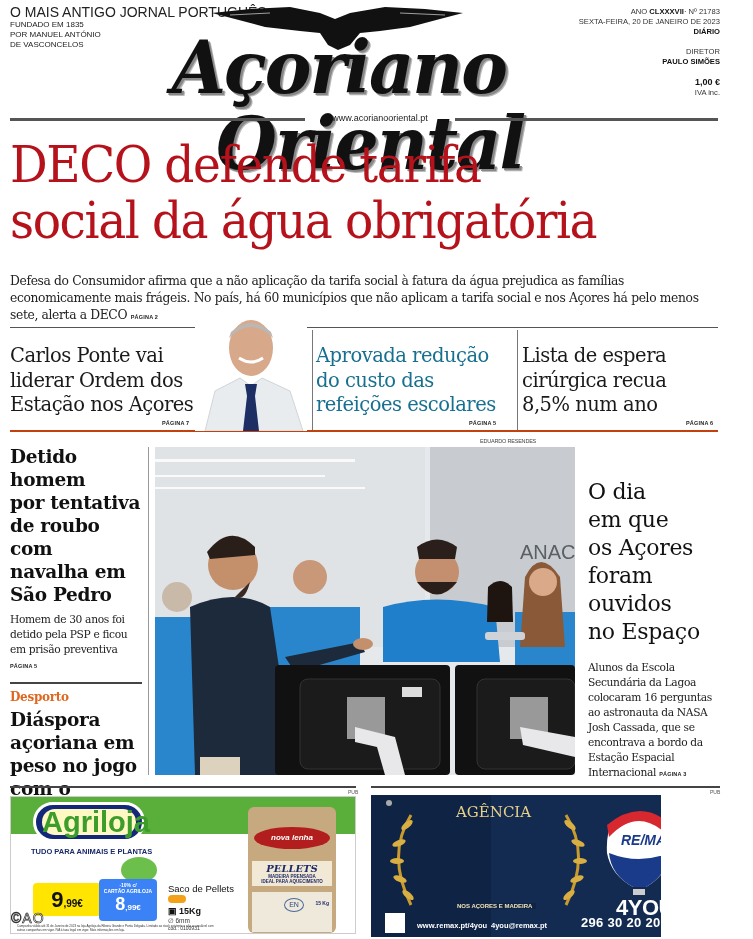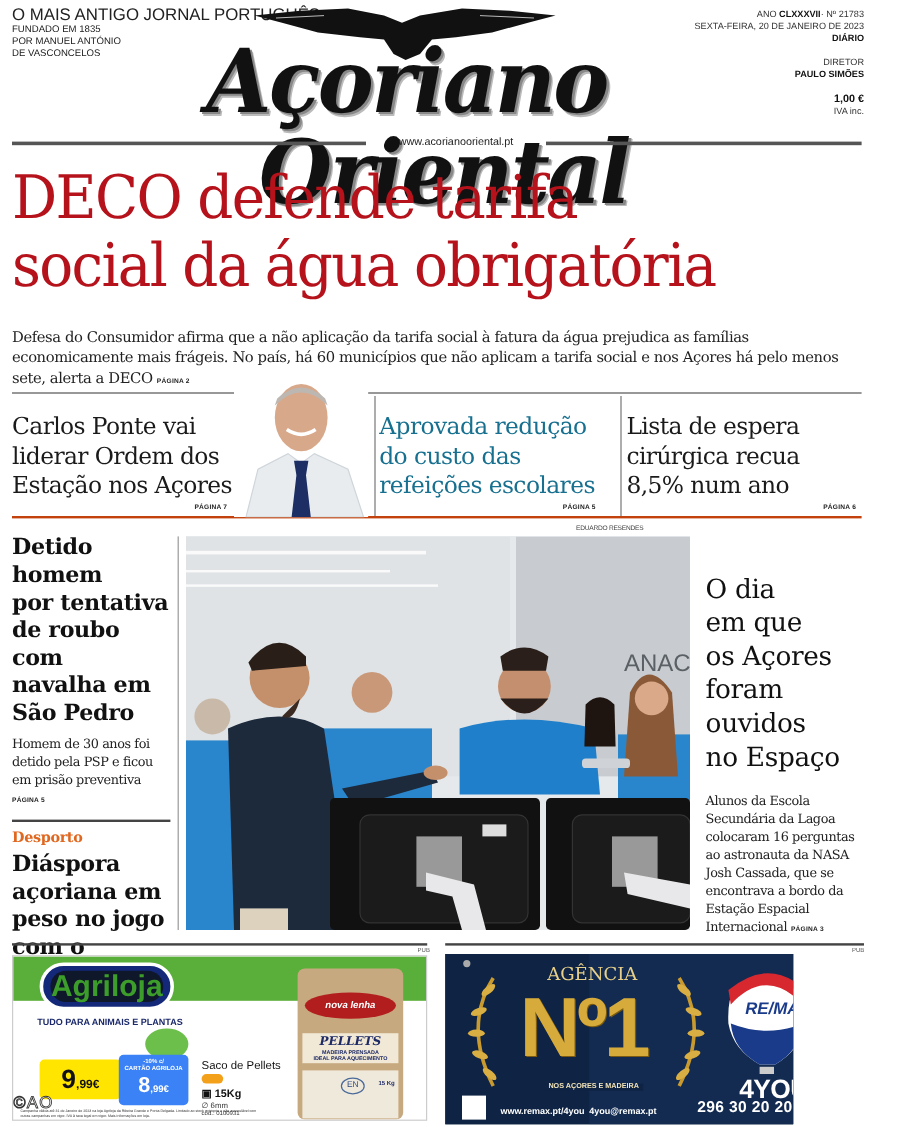--- a/index.html
+++ b/index.html
@@ -222,21 +222,21 @@
 </div>
 
 <div class="abs adrule" style="left:10px;width:346px"></div>
 <div class="abs adrule" style="left:371px;width:349px"></div>
 <div class="abs pub" style="left:348px;top:789px">PUB</div>
 <div class="abs pub" style="left:710px;top:789px">PUB</div>
 
 <div class="abs ad1 sans">
   <div class="band"></div>
   <div class="abs" style="left:22px;top:5px;width:112px;height:40px;border-radius:22px;background:#14287a;border:3px solid #fff">
-    <div style="margin:4px 6px;height:26px;border-radius:14px;background:#0f172a;color:#3d9d2a;font-weight:700;font-size:25px;line-height:26px;text-align:center">Agriloja</div>
+    <div style="margin:4px 6px;height:26px;border-radius:14px;background:#fef9c3;color:#3d9d2a;font-weight:700;font-size:29px;line-height:26px;text-align:center">Agriloja</div>
   </div>
   <div class="abs" style="left:20px;top:50px;font-size:7.5px;font-weight:700;color:#1c2a6b">TUDO PARA ANIMAIS E PLANTAS</div>
   <div class="abs" style="left:110px;top:60px;width:36px;height:26px;border-radius:50%;background:#6cbf4a"></div>
   <div class="abs" style="left:22px;top:86px;width:68px;height:33px;background:#ffe500;border-radius:4px;text-align:center;line-height:33px">
     <span style="font-size:22px;font-weight:700;color:#111">9</span><span style="font-size:10px;font-weight:700;color:#111">,99€</span>
   </div>
   <div class="abs" style="left:88px;top:82px;width:58px;height:42px;background:#3b82f6;border-radius:4px;text-align:center;color:#fff">
     <div style="font-size:5px;font-weight:700;margin-top:3px">-10% c/</div>
     <div style="font-size:5px;font-weight:700">CARTÃO AGRILOJA</div>
     <div><span style="font-size:18px;font-weight:700">8</span><span style="font-size:8px;font-weight:700">,99€</span></div>
@@ -284,20 +284,19 @@
     </g>
 
     <path d="M258 22 Q302 18 300 58 Q296 80 275 92 L262 92 Q240 80 236 58 Q234 20 258 22 Z" fill="#fff"></path>
     <path d="M238 42 Q268 10 298 42 L300 30 Q270 2 236 30 Z" fill="#d7282f"></path>
     <path d="M238 58 Q268 70 298 58 Q296 80 275 92 L262 92 Q240 80 238 58 Z" fill="#1a3a8a"></path>
     <rect x="262" y="94" width="12" height="6" fill="#ccc"></rect>
     <rect x="14" y="118" width="20" height="20" fill="#fff"></rect>
     <circle cx="18" cy="8" r="3" fill="#aaa"></circle>
   </svg>
   <div class="abs" style="left:85px;top:8px;font-family:'DejaVu Serif',serif;font-size:15px;color:#e8d08a">AGÊNCIA</div>
-  <div class="abs" style="left:62px;top:20px;font-size:70px;line-height:82px;font-weight:700;color:#d6ab3b;text-shadow:1px 1px 0 #7a5a10;letter-spacing:-3px">Nº1</div>
   <div class="abs" style="left:82px;top:108px;background:#0f2444;padding:0 4px;font-size:6px;font-weight:700;color:#f1e3b8">NOS AÇORES E MADEIRA</div>
   <div class="abs" style="left:250px;top:37px;font-size:14px;font-weight:700;color:#1a3a8a;font-style:italic">RE/MAX</div>
   <div class="abs" style="left:245px;top:100px;font-size:22px;font-weight:700;color:#fff;letter-spacing:-0.5px">4YOU</div>
   <div class="abs" style="left:46px;top:126px;font-size:7.5px;font-weight:700;color:#fff">www.remax.pt/4you</div>
   <div class="abs" style="left:120px;top:126px;font-size:7.5px;font-weight:700;color:#fff">4you@remax.pt</div>
   <div class="abs" style="left:210px;top:120px;font-size:13px;font-weight:700;color:#fff;letter-spacing:0.3px">296 30 20 20</div>
 </div>
 
 </body></html>

